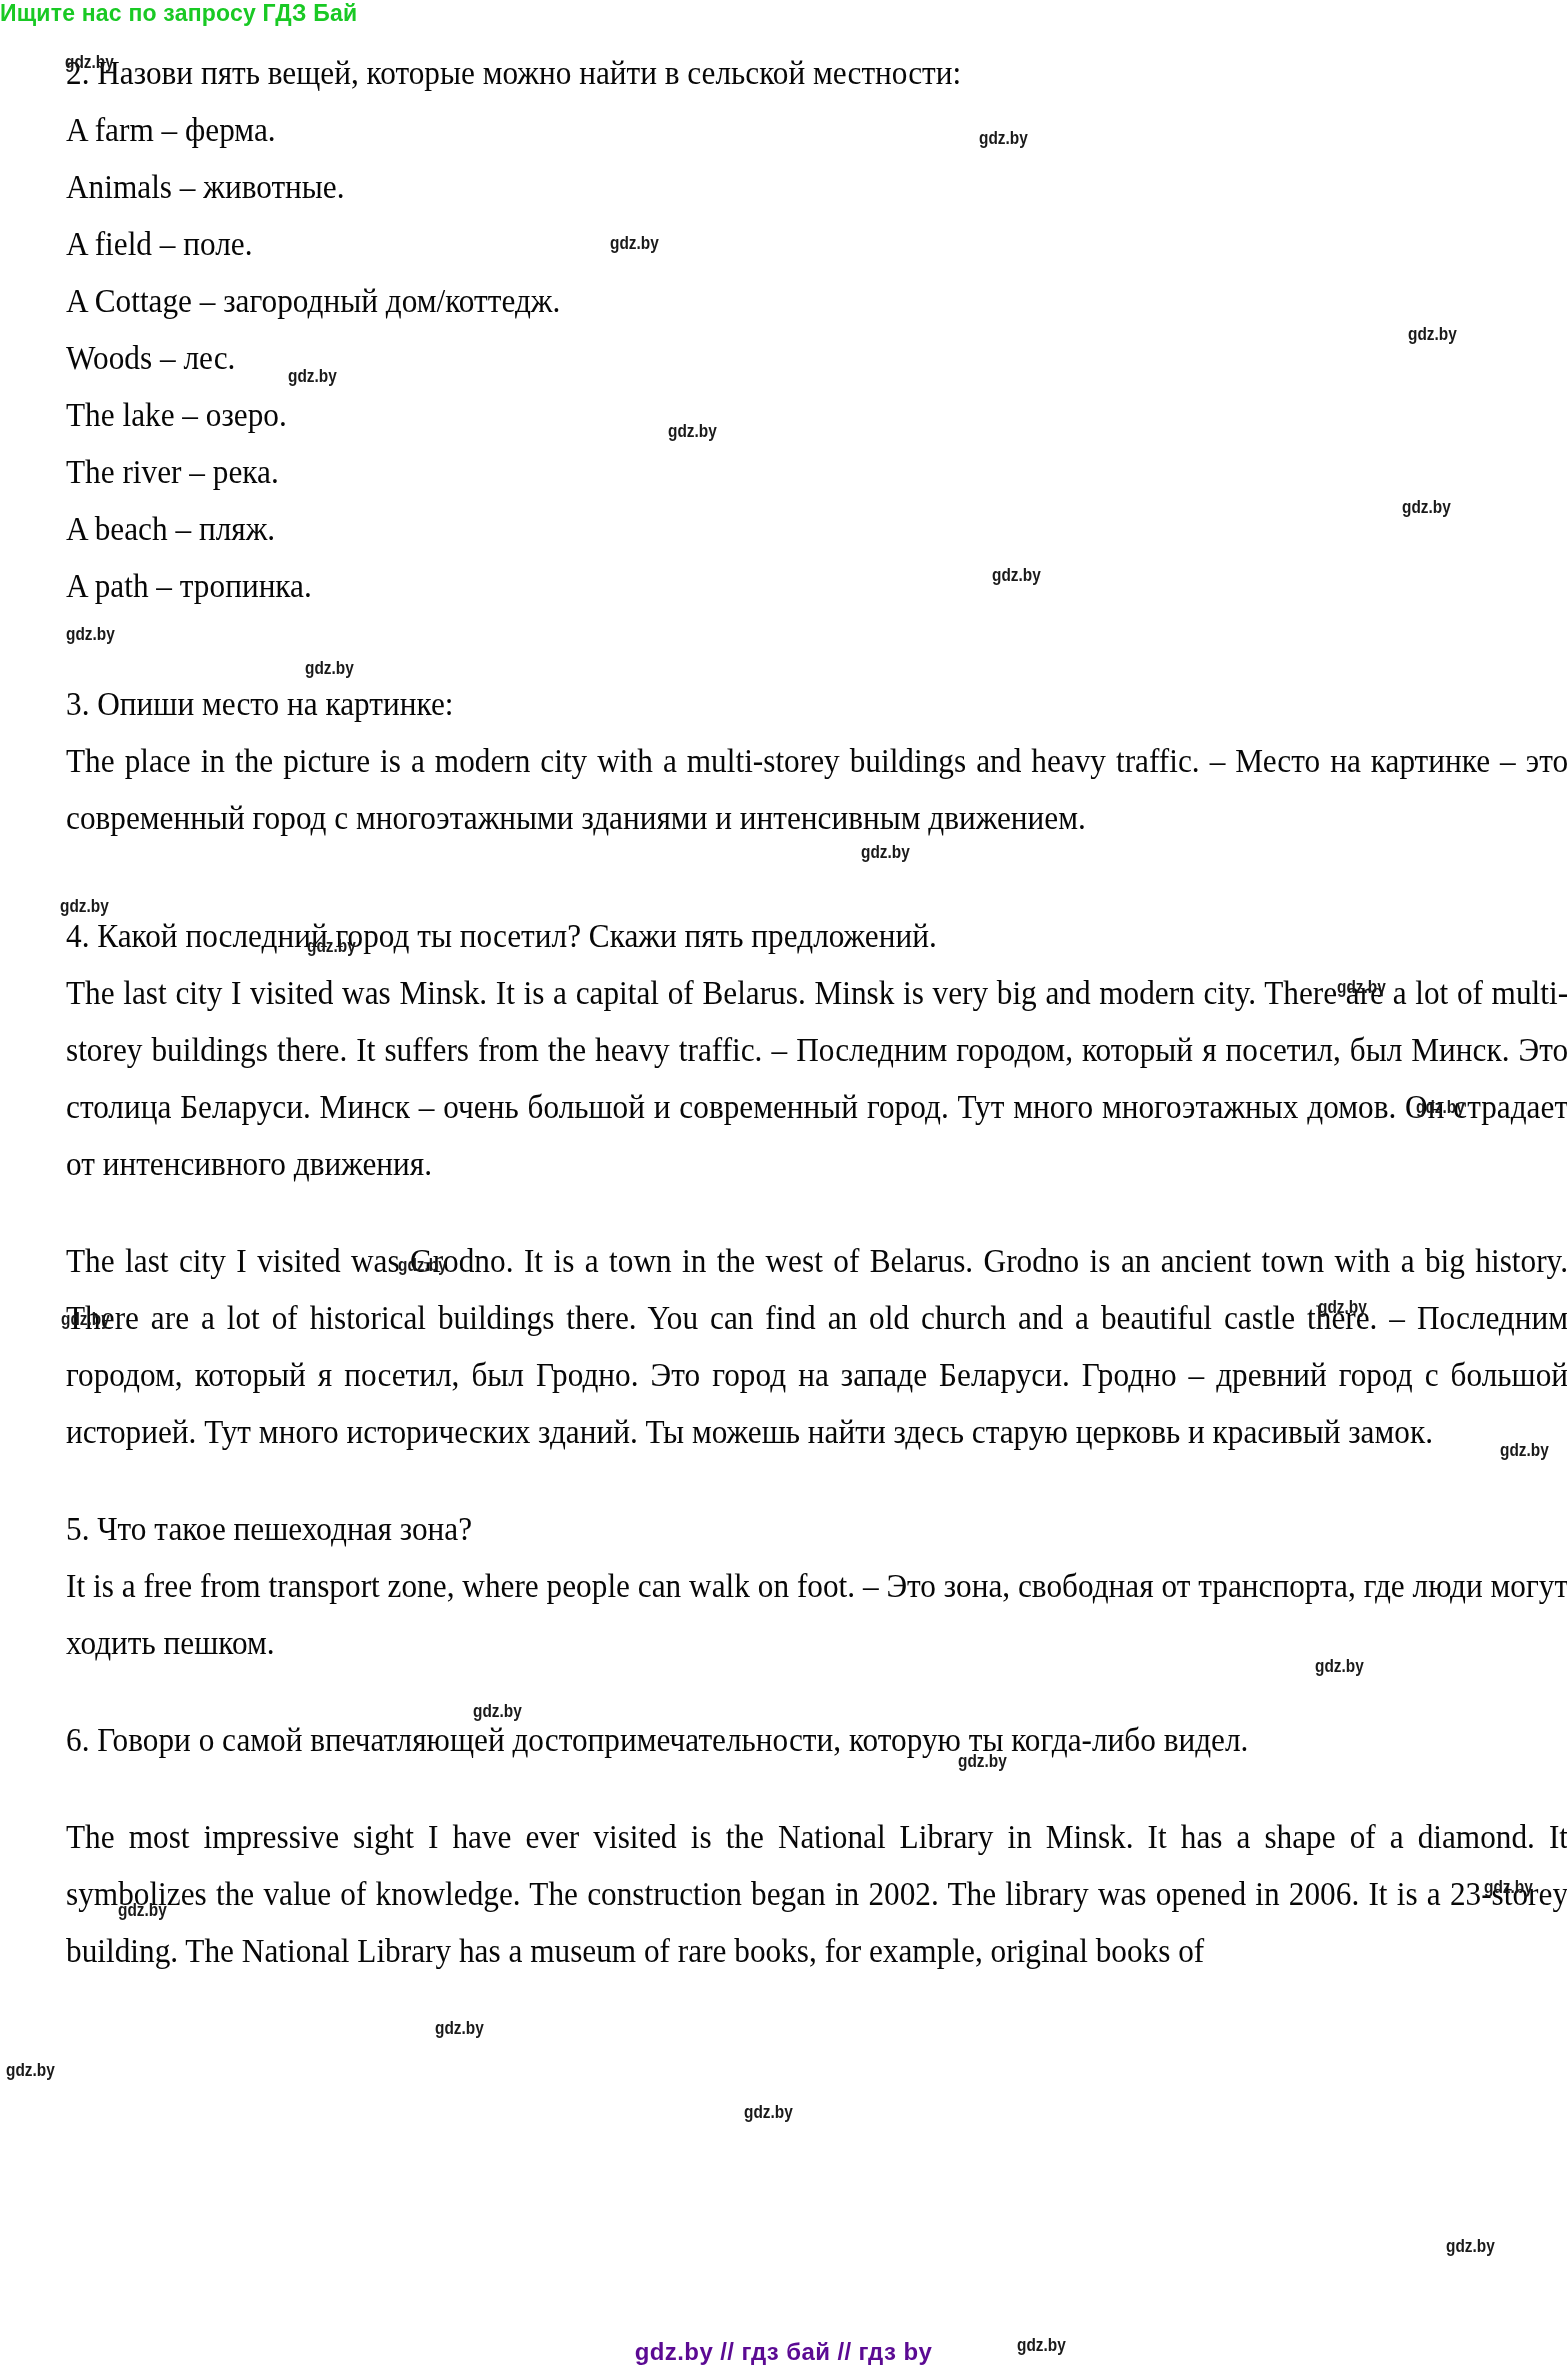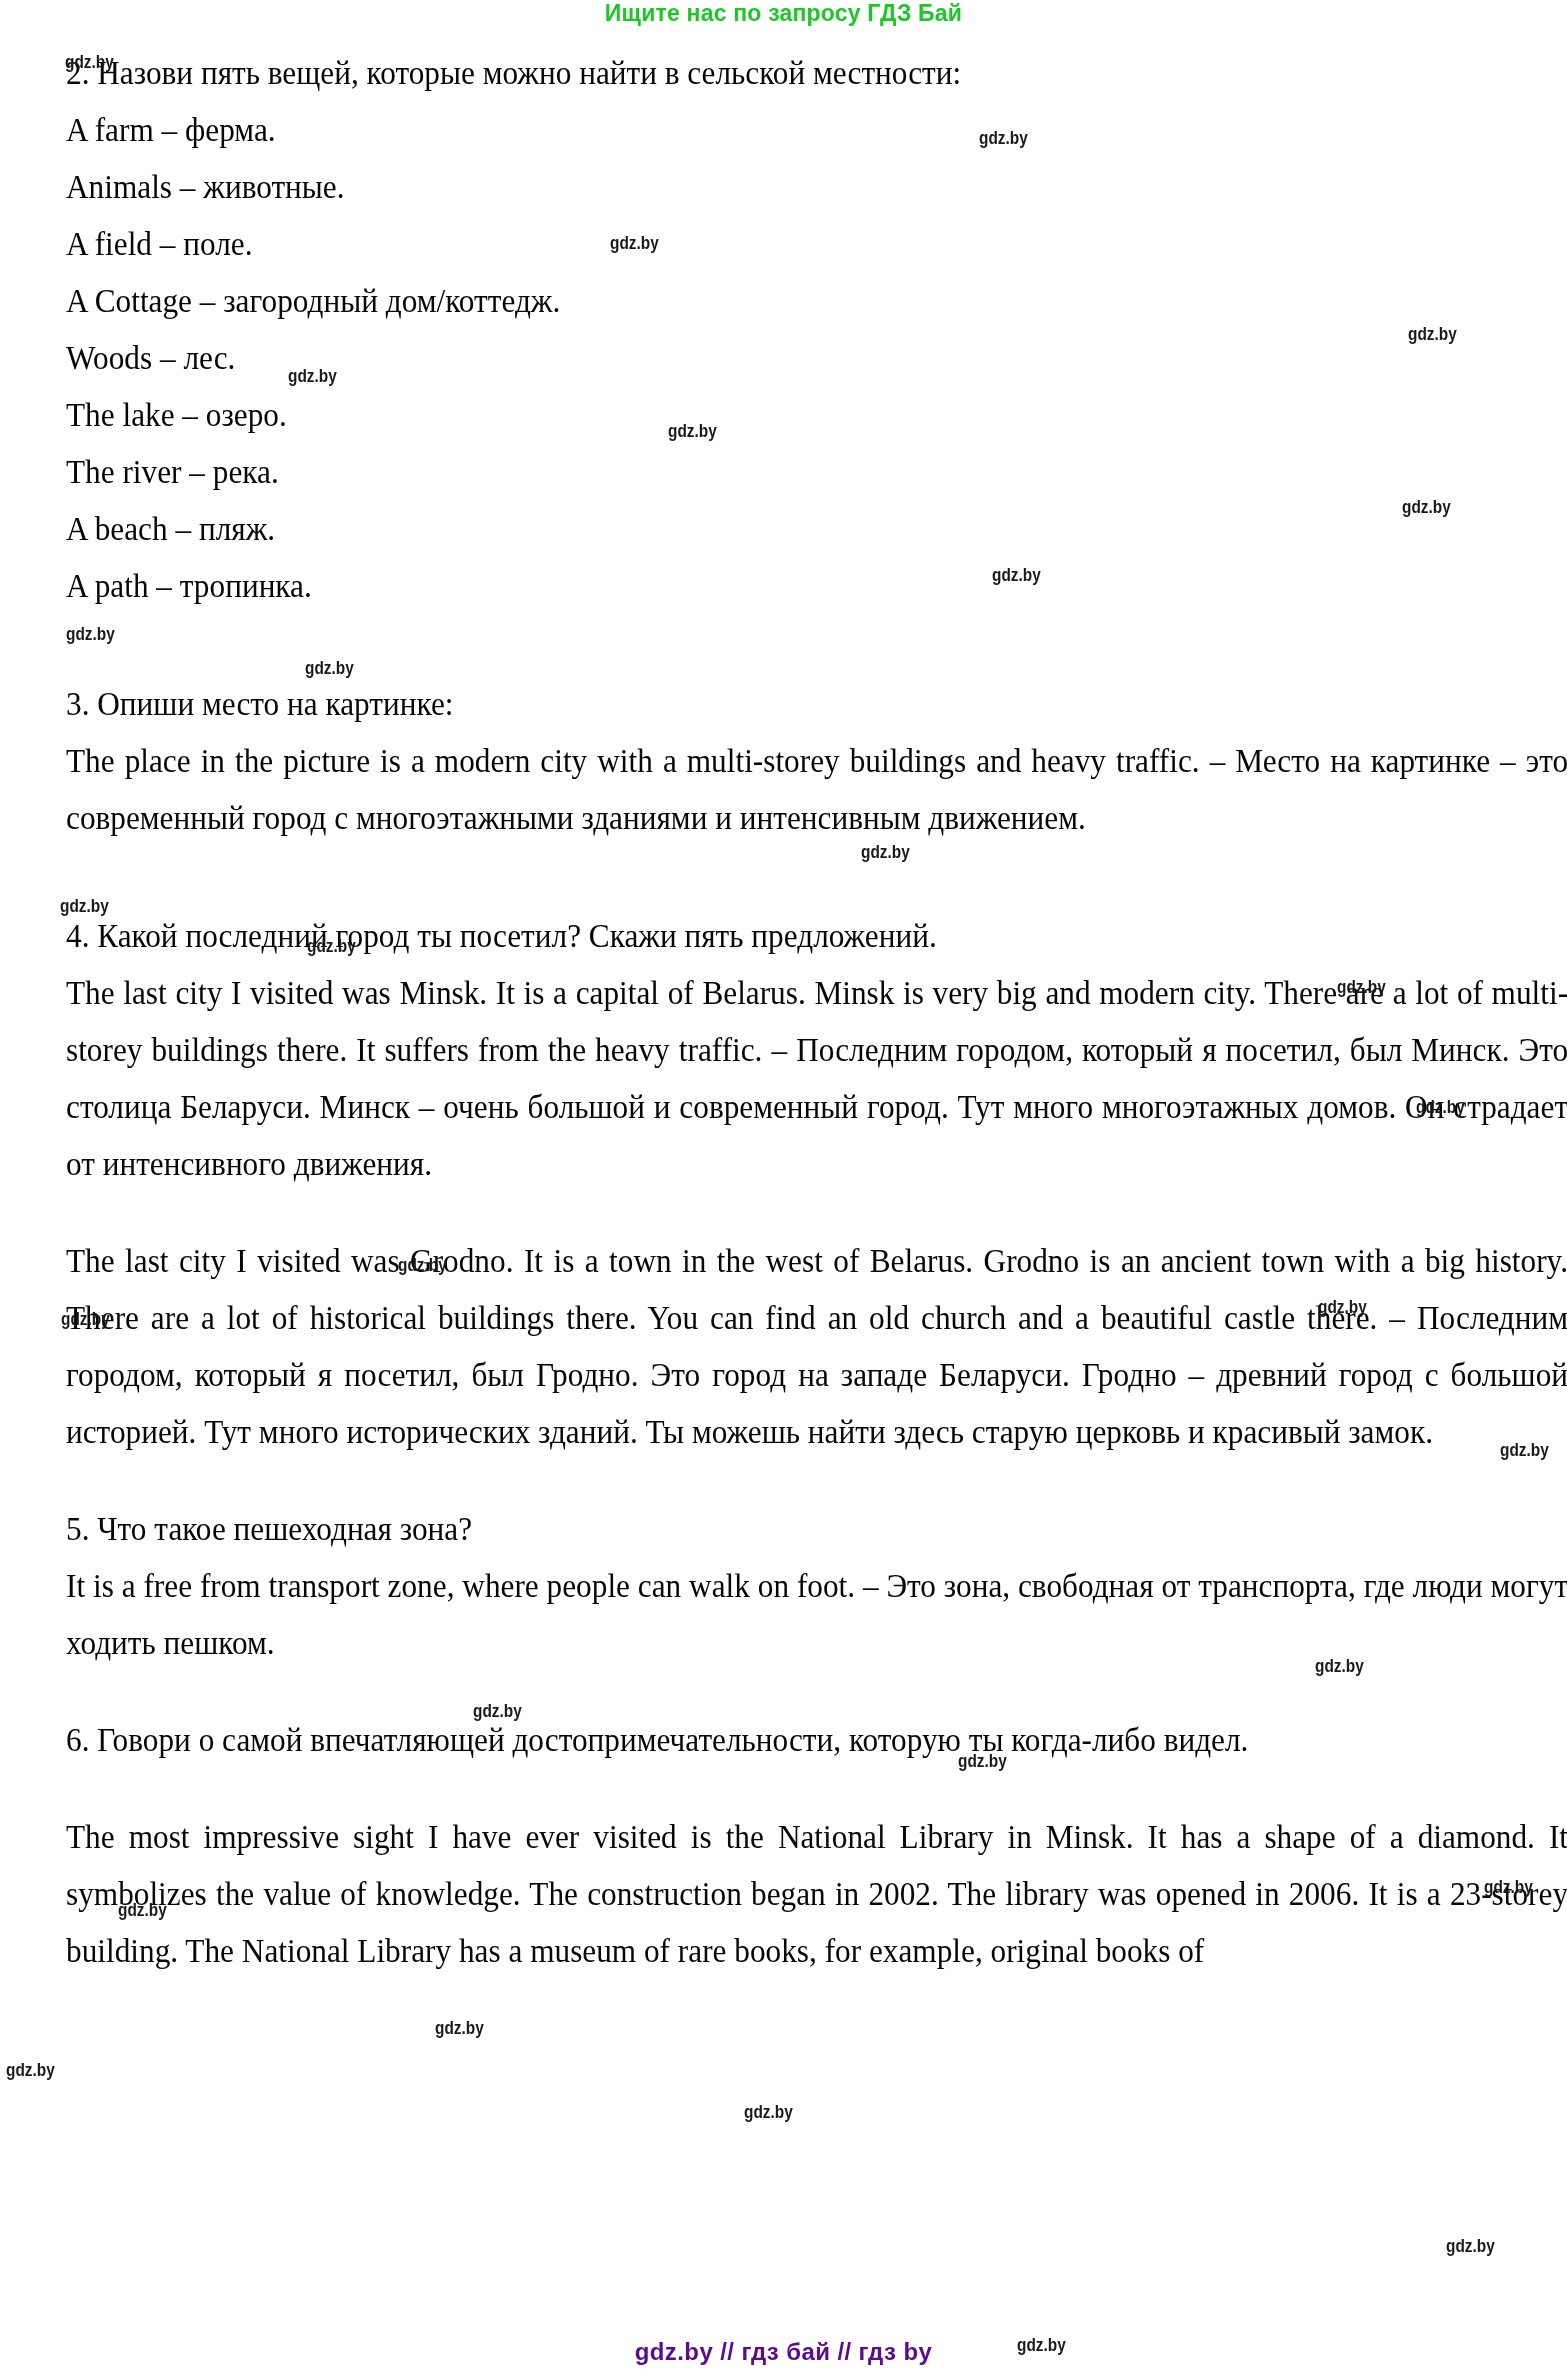--- a/index.html
+++ b/index.html
@@ -15,21 +15,20 @@
     font-family: "Liberation Serif", "DejaVu Serif", serif;
     color: #000000;
   }
 
   
   .header-banner {
     position: absolute;
     top: 0px;
     left: 0;
     width: 1567px;
-    text-align: center;
     font-family: "Liberation Sans", "DejaVu Sans", sans-serif;
     font-size: 23px;
     font-weight: bold;
     color: #19c924;
     letter-spacing: 0.2px;
     line-height: 26px;
     white-space: nowrap;
   }
 
   

